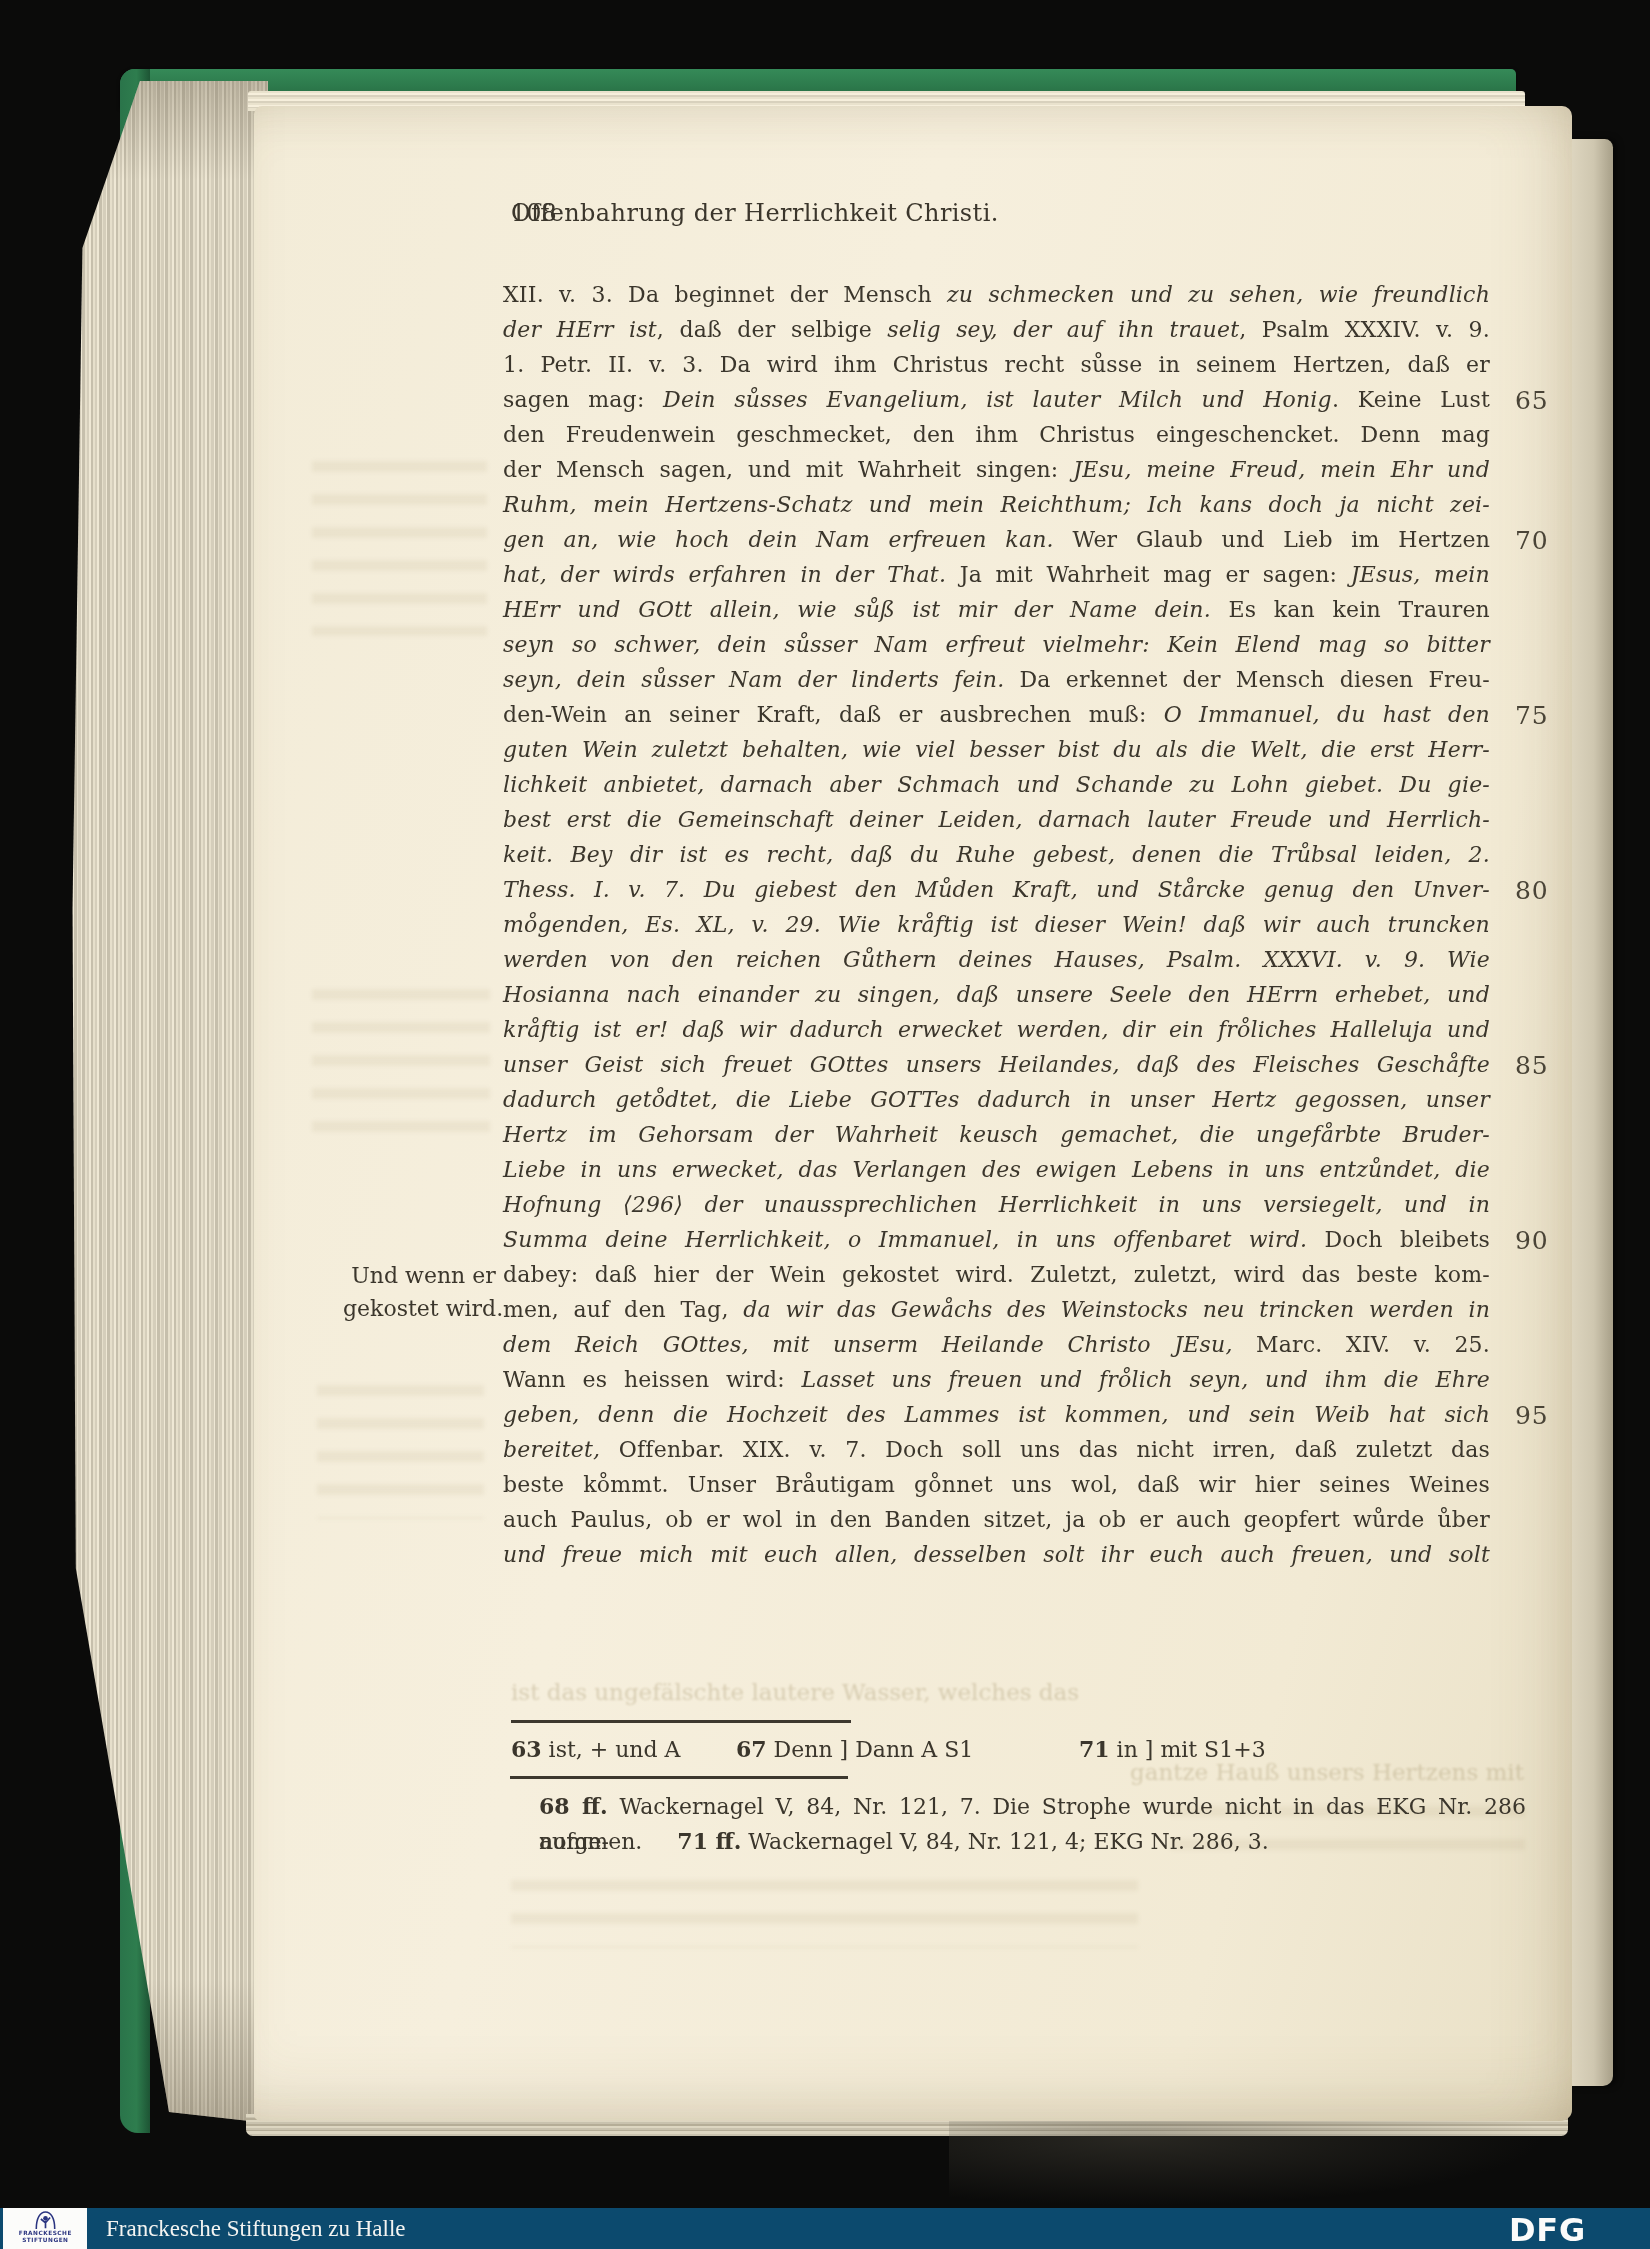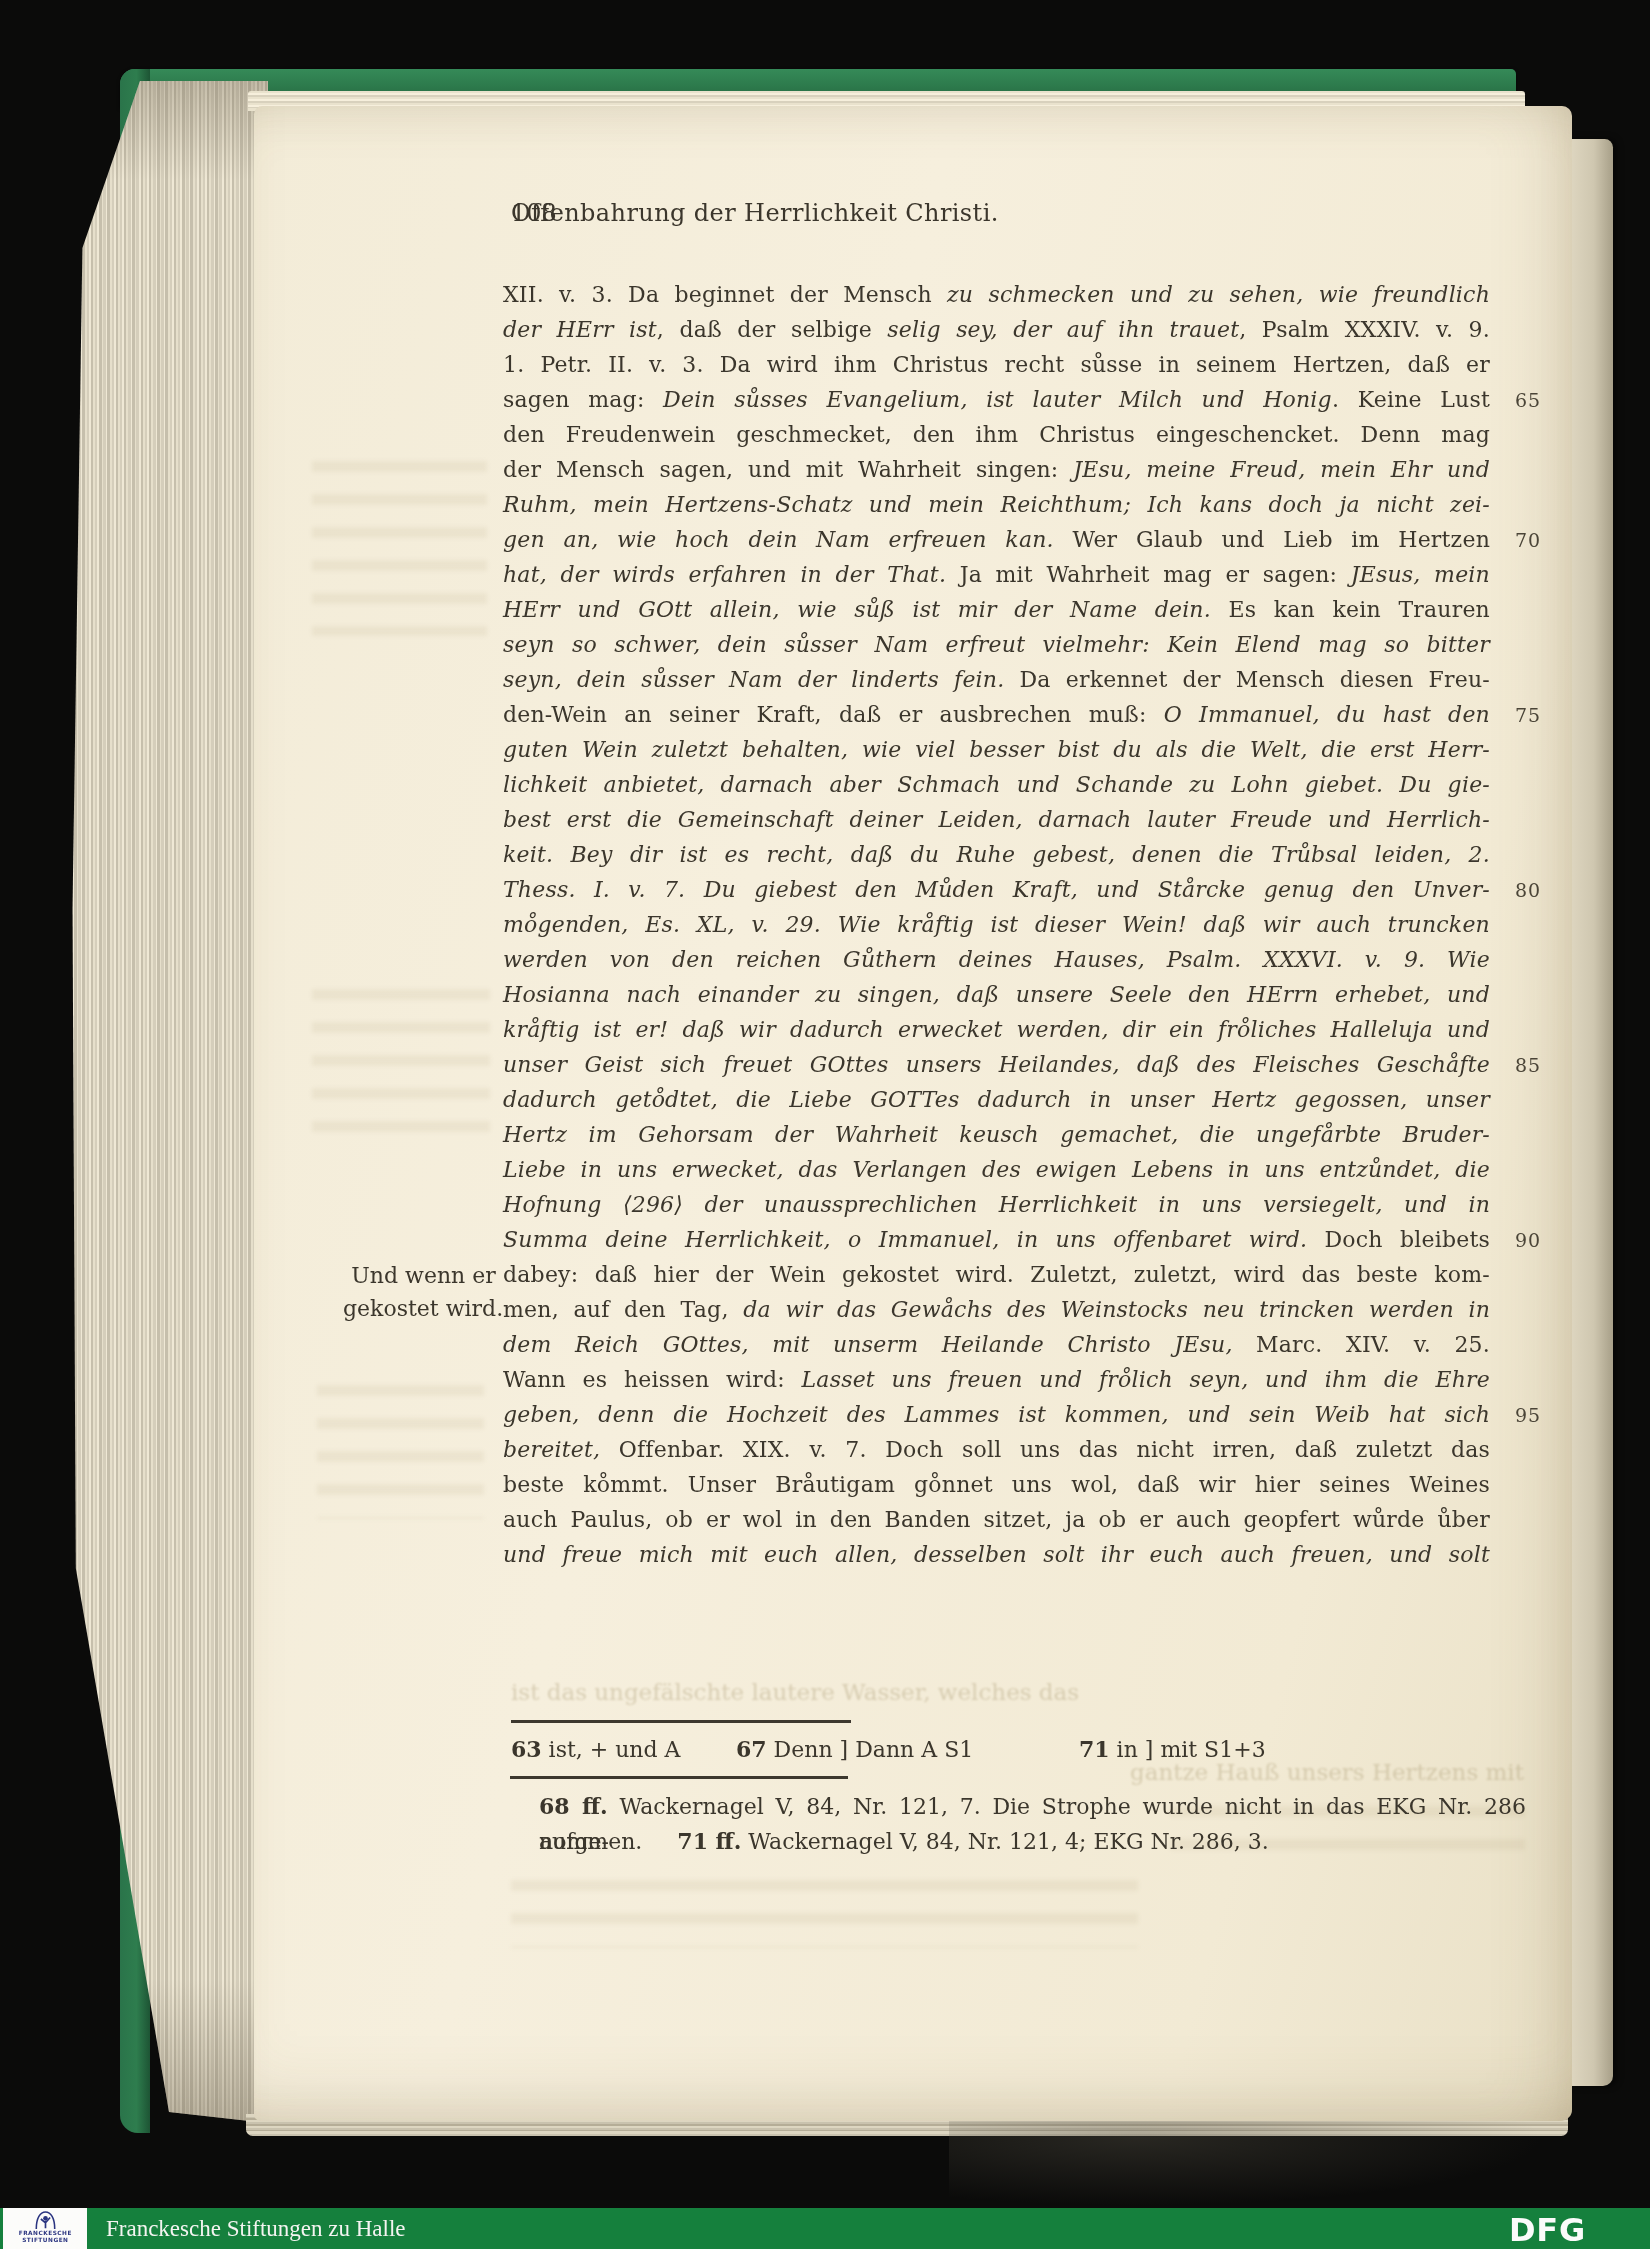--- a/index.html
+++ b/index.html
@@ -56,40 +56,40 @@
       inset 0 37px 62px -45px rgba(120,100,60,.20);
     color:#3b362c;
   }
   #page-number{position:absolute;left:257px;top:91px;height:33px;line-height:33px;font-size:24px;}
   #running-title{position:absolute;left:257px;top:91px;width:987px;height:33px;line-height:33px;
     text-align:left;font-size:24px;letter-spacing:0.4px;}
   #body-text{position:absolute;left:249px;top:171px;width:987px;}
   .bl{position:relative;height:35px;line-height:35px;font-size:22px;
       text-align:justify;text-align-last:justify;letter-spacing:0.2px;white-space:normal;}
   .bl i{font-style:italic;}
-  .lineno{position:absolute;left:calc(100% + 25px);top:0.8px;font-size:19px;color:#4a4437;
+  .lineno{position:absolute;left:calc(100% + 25px);top:0.8px;font-size:25px;color:#4a4437;
       letter-spacing:0.8px;text-align:right;text-align-last:auto;}
   #margin-note{position:absolute;left:89px;top:1153px;width:167px;font-size:22px;line-height:33px;}
   #margin-note .mn1{padding-left:8.3px;}
   .rule{position:absolute;height:2.5px;background:#3d382e;}
   #rule1{left:257px;top:1614px;width:340px;}
   #rule2{left:256px;top:1670px;width:338px;}
   #apparatus-line{position:absolute;left:257px;top:1626px;width:987px;height:35px;line-height:35px;font-size:22px;}
   #apparatus-line .app-item{position:absolute;top:0;}
   #apparatus-line b,.commentary b{font-weight:bold;}
   .commentary{position:absolute;left:257px;top:1683px;width:987px;font-size:22px;line-height:35px;margin-left:28px;}
   .cl{height:35px;}
   .cl.just{text-align:justify;text-align-last:justify;}
   .gap{margin-left:35px;}
   
   .bleed{position:absolute;color:#9b8a5e;opacity:.32;filter:blur(1px);font-size:23px;line-height:33px;white-space:nowrap;}
   .smudge{position:absolute;opacity:.55;filter:blur(2.1px);
     background:repeating-linear-gradient(180deg,rgba(150,132,88,.18) 0 10.7px,rgba(0,0,0,0) 10.7px 33px);}
   
-  #footer-bar{position:absolute;left:0;top:2208px;width:1650px;height:42px;background:#15803d;}
+  #footer-bar{position:absolute;left:0;top:2208px;width:1650px;height:42px;background:#0c4a6e;}
   #logo-box{position:absolute;left:3.3px;top:0;width:84px;height:42px;background:#fcfcfa;
     text-align:center;}
   #logo-box svg{display:block;margin:0.8px auto 0 auto;}
   .logo-line{font-family:"DejaVu Sans",sans-serif;font-size:5.8px;line-height:6.6px;color:#2a3480;
     letter-spacing:0.5px;font-weight:bold;}
   #institution{position:absolute;left:106px;top:0;height:42px;line-height:42px;
     font-family:"Liberation Serif",serif;font-size:23px;color:#f4f4f1;}
   #dfg{position:absolute;right:64px;top:1.7px;height:42px;line-height:40px;
     font-family:"DejaVu Sans",sans-serif;font-weight:bold;font-size:32px;
     letter-spacing:0.8px;color:#fbfbfa;}

